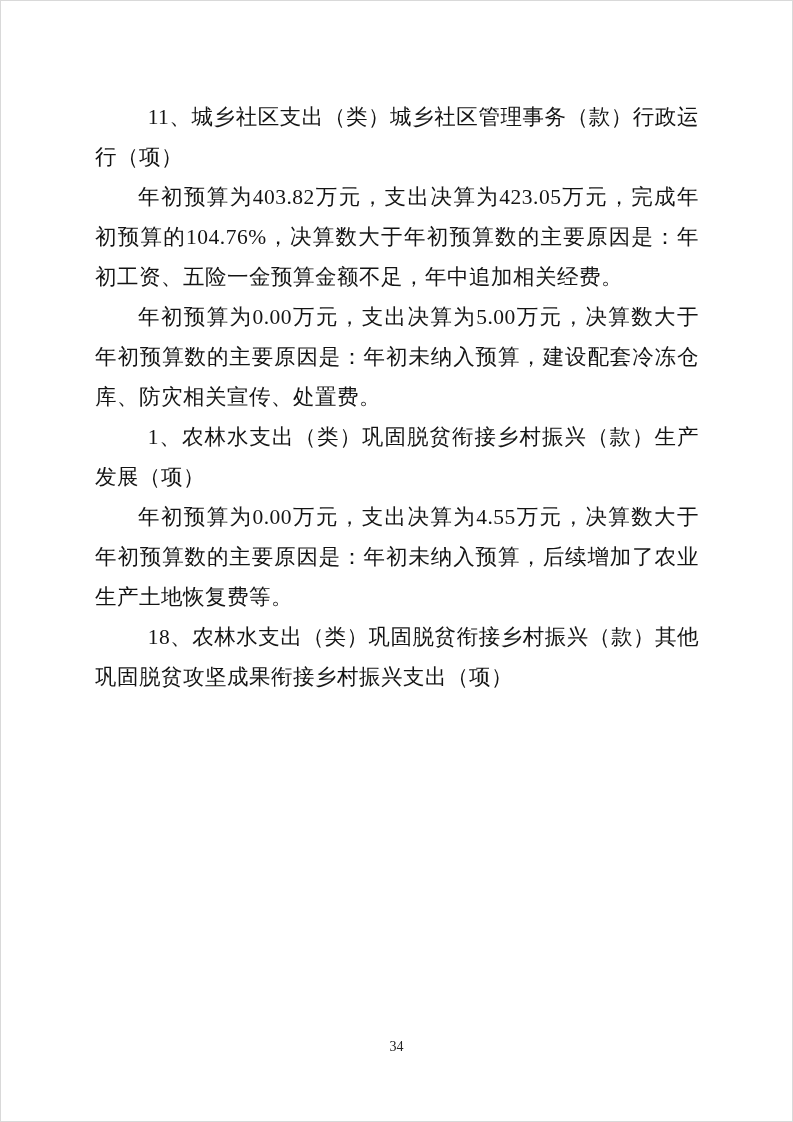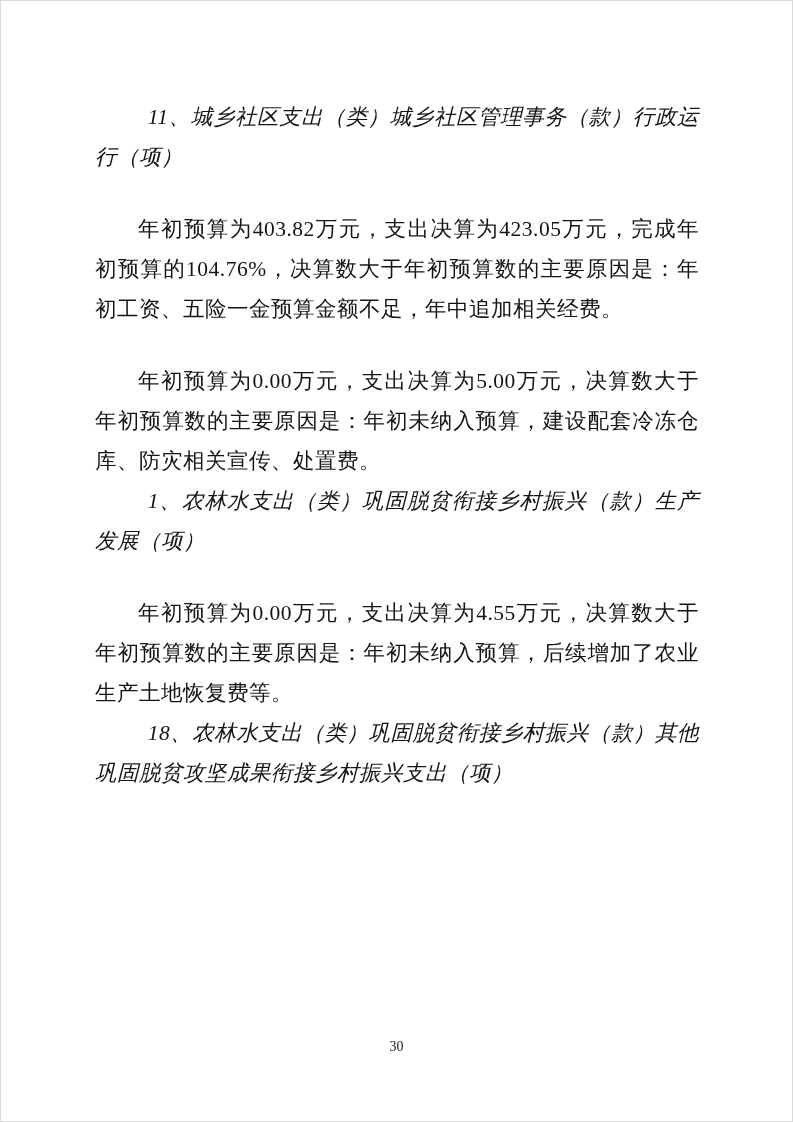--- a/index.html
+++ b/index.html
@@ -27,25 +27,23 @@
   .para {
     margin: 0;
     font-size: 21.5px;
     line-height: 40px;
     text-align: justify;
     letter-spacing: 0.5px;
     word-break: break-all;
   }
   .para.heading {
     text-indent: 2.45em;
-    font-style: italic;
   }
   .para.body {
     text-indent: 2em;
-    margin-top: 32px;
   }
   .page-number {
     position: absolute;
     top: 1036px;
     left: 0;
     width: 100%;
     text-align: center;
     font-size: 14px;
     line-height: 20px;
     color: #222222;
@@ -58,14 +56,14 @@
 <div class="page">
   <div class="content">
 
   <p class="para heading">11、城乡社区支出（类）城乡社区管理事务（款）行政运行（项）</p>
       <p class="para body">年初预算为403.82万元，支出决算为423.05万元，完成年初预算的104.76%，决算数大于年初预算数的主要原因是：年初工资、五险一金预算金额不足，年中追加相关经费。</p>
       <p class="para body">年初预算为0.00万元，支出决算为5.00万元，决算数大于年初预算数的主要原因是：年初未纳入预算，建设配套冷冻仓库、防灾相关宣传、处置费。</p>
       <p class="para heading">1、农林水支出（类）巩固脱贫衔接乡村振兴（款）生产发展（项）</p>
       <p class="para body">年初预算为0.00万元，支出决算为4.55万元，决算数大于年初预算数的主要原因是：年初未纳入预算，后续增加了农业生产土地恢复费等。</p>
       <p class="para heading">18、农林水支出（类）巩固脱贫衔接乡村振兴（款）其他巩固脱贫攻坚成果衔接乡村振兴支出（项）</p>
     </div>
-  <div class="page-number">30</div>
+  <div class="page-number">34</div>
 </div>
 
 </body></html>

